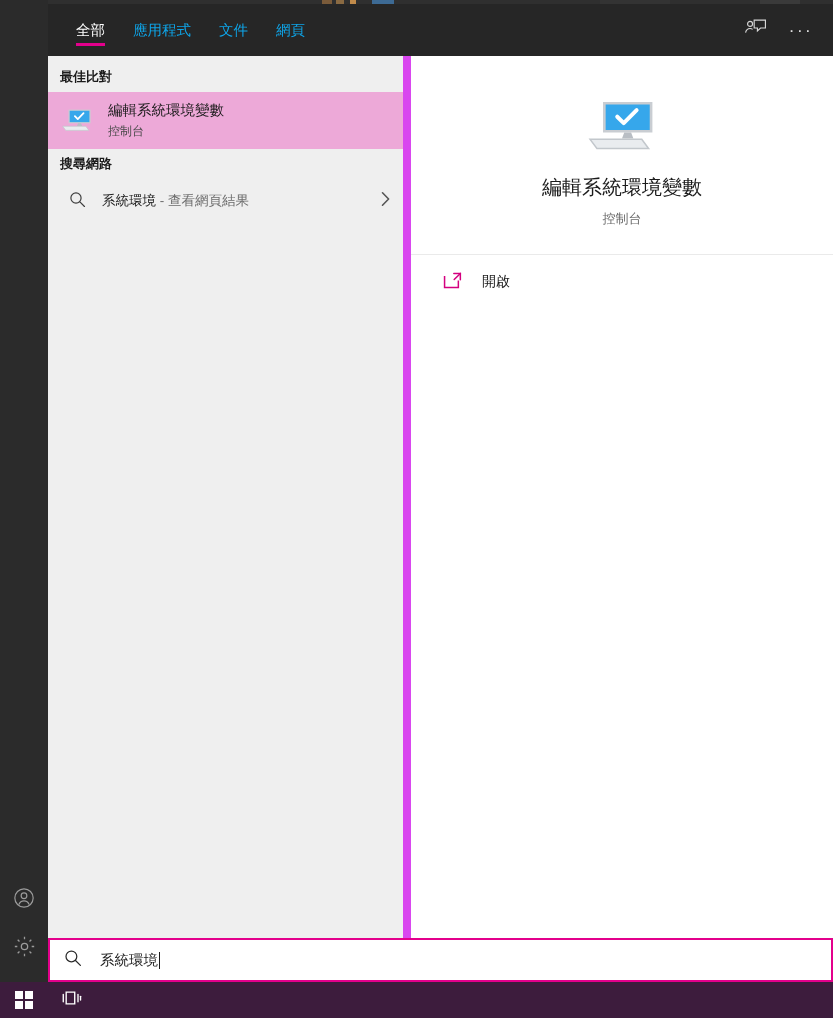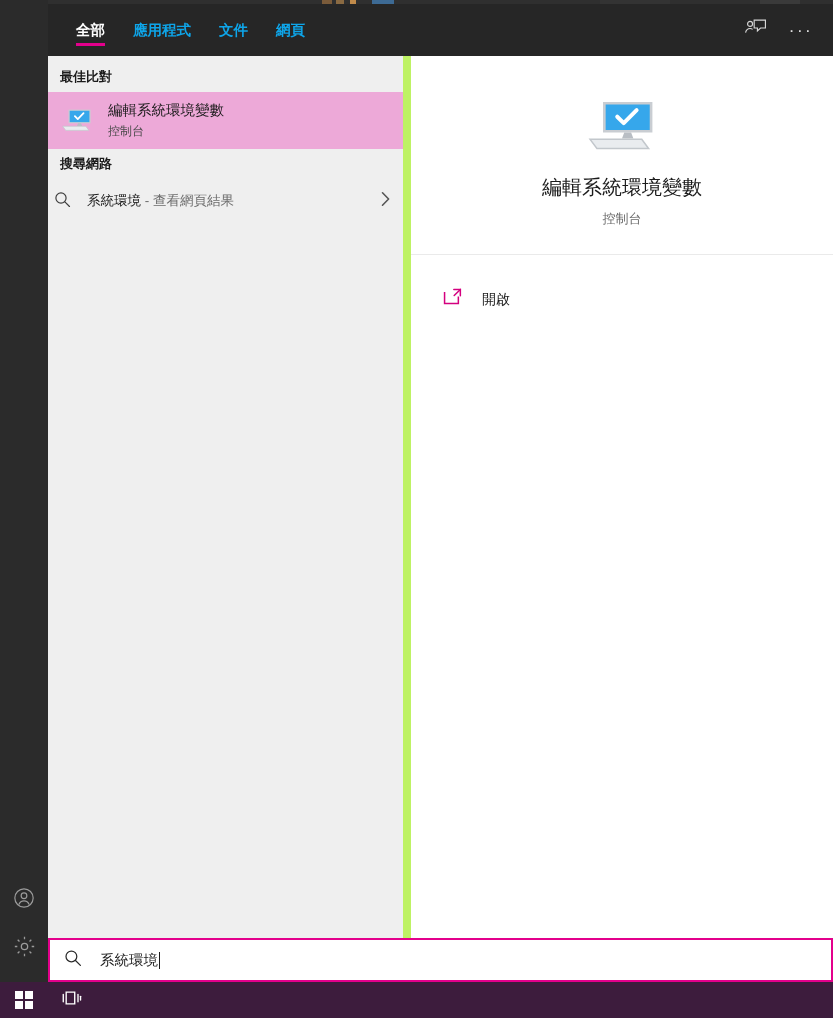--- a/index.html
+++ b/index.html
@@ -30,21 +30,21 @@
     display:flex; align-items:center; justify-content:center;
     cursor:default;
   }
 
   
   .header {
     position:absolute; left:48px; top:4px; width:785px; height:52px;
     background:#262626;
     display:flex; align-items:flex-start;
   }
-  .tabs { display:flex; align-items:center; height:52px; padding-left:14px;font-weight:bold; }
+  .tabs { display:flex; align-items:center; height:52px; padding-left:14px; }
   .tab {
     position:relative; height:52px; padding:0 14px;
     display:flex; align-items:center; gap:6px;
     color:#0ea5e9; font-size:14.5px; cursor:default;
     white-space:nowrap;
   }
   .tab.active { color:#ffffff; }
   .tab.active .tab-underline {
     position:absolute; left:14px; right:14px; bottom:10px;
     height:3px; background:#e3008c;
@@ -56,21 +56,21 @@
   .hdr-btn {
     width:44px; height:44px;
     display:flex; align-items:center; justify-content:center;
     cursor:default;
   }
   .dots { color:#e0e0e0; font-size:17px; letter-spacing:2.5px; line-height:1; }
 
   
   .body-area {
     position:absolute; left:48px; top:56px; width:785px; height:882px;
-    background:#bef264;
+    background:#d946ef;
   }
   .left-pane {
     position:absolute; left:0; top:0; width:355px; height:882px;
     background:#efefef;
   }
   .right-pane {
     position:absolute; left:363px; top:0; width:422px; height:882px;
     background:#ffffff;
   }
 
@@ -83,37 +83,37 @@
     display:flex; align-items:center; gap:14px;
     height:57px; padding:0 12px; cursor:default;
   }
   .result-row.selected { background:#eda9d8; }
   .result-texts { display:flex; flex-direction:column; gap:3px; min-width:0; }
   .result-title { font-size:14.5px; color:#1b1b1b; }
   .result-sub { font-size:12px; color:#4a4a4a; }
 
   .web-row {
     display:flex; align-items:center; gap:16px;
-    height:44px; padding:0 12px 0 6px; cursor:default;
+    height:44px; padding:0 12px 0 21px; cursor:default;
   }
   .web-text { font-size:13.5px; color:#1b1b1b; }
   .web-text .dim { color:#6b6b6b; }
   .web-chev { margin-left:auto; color:#555; }
 
   
   .preview-card {
     padding:34px 20px 26px 20px;
     display:flex; flex-direction:column; align-items:center;
     border-bottom:1px solid #eaeaea;
   }
   .preview-title { margin-top:14px; font-size:20px; color:#1b1b1b; }
   .preview-sub { margin-top:9px; font-size:13px; color:#6a6a6a; }
 
   .action-row {
-    display:flex; align-items:flex-end; gap:20px;
+    display:flex; align-items:center; gap:20px;
     height:54px; padding:0 32px; cursor:default;
   }
   .action-label { font-size:14px; color:#1b1b1b; }
 
   
   .searchbar {
     position:absolute; left:48px; top:938px; width:785px; height:44px;
     background:#ffffff;
     border:2px solid #e3008c;
     display:flex; align-items:center; gap:18px;

